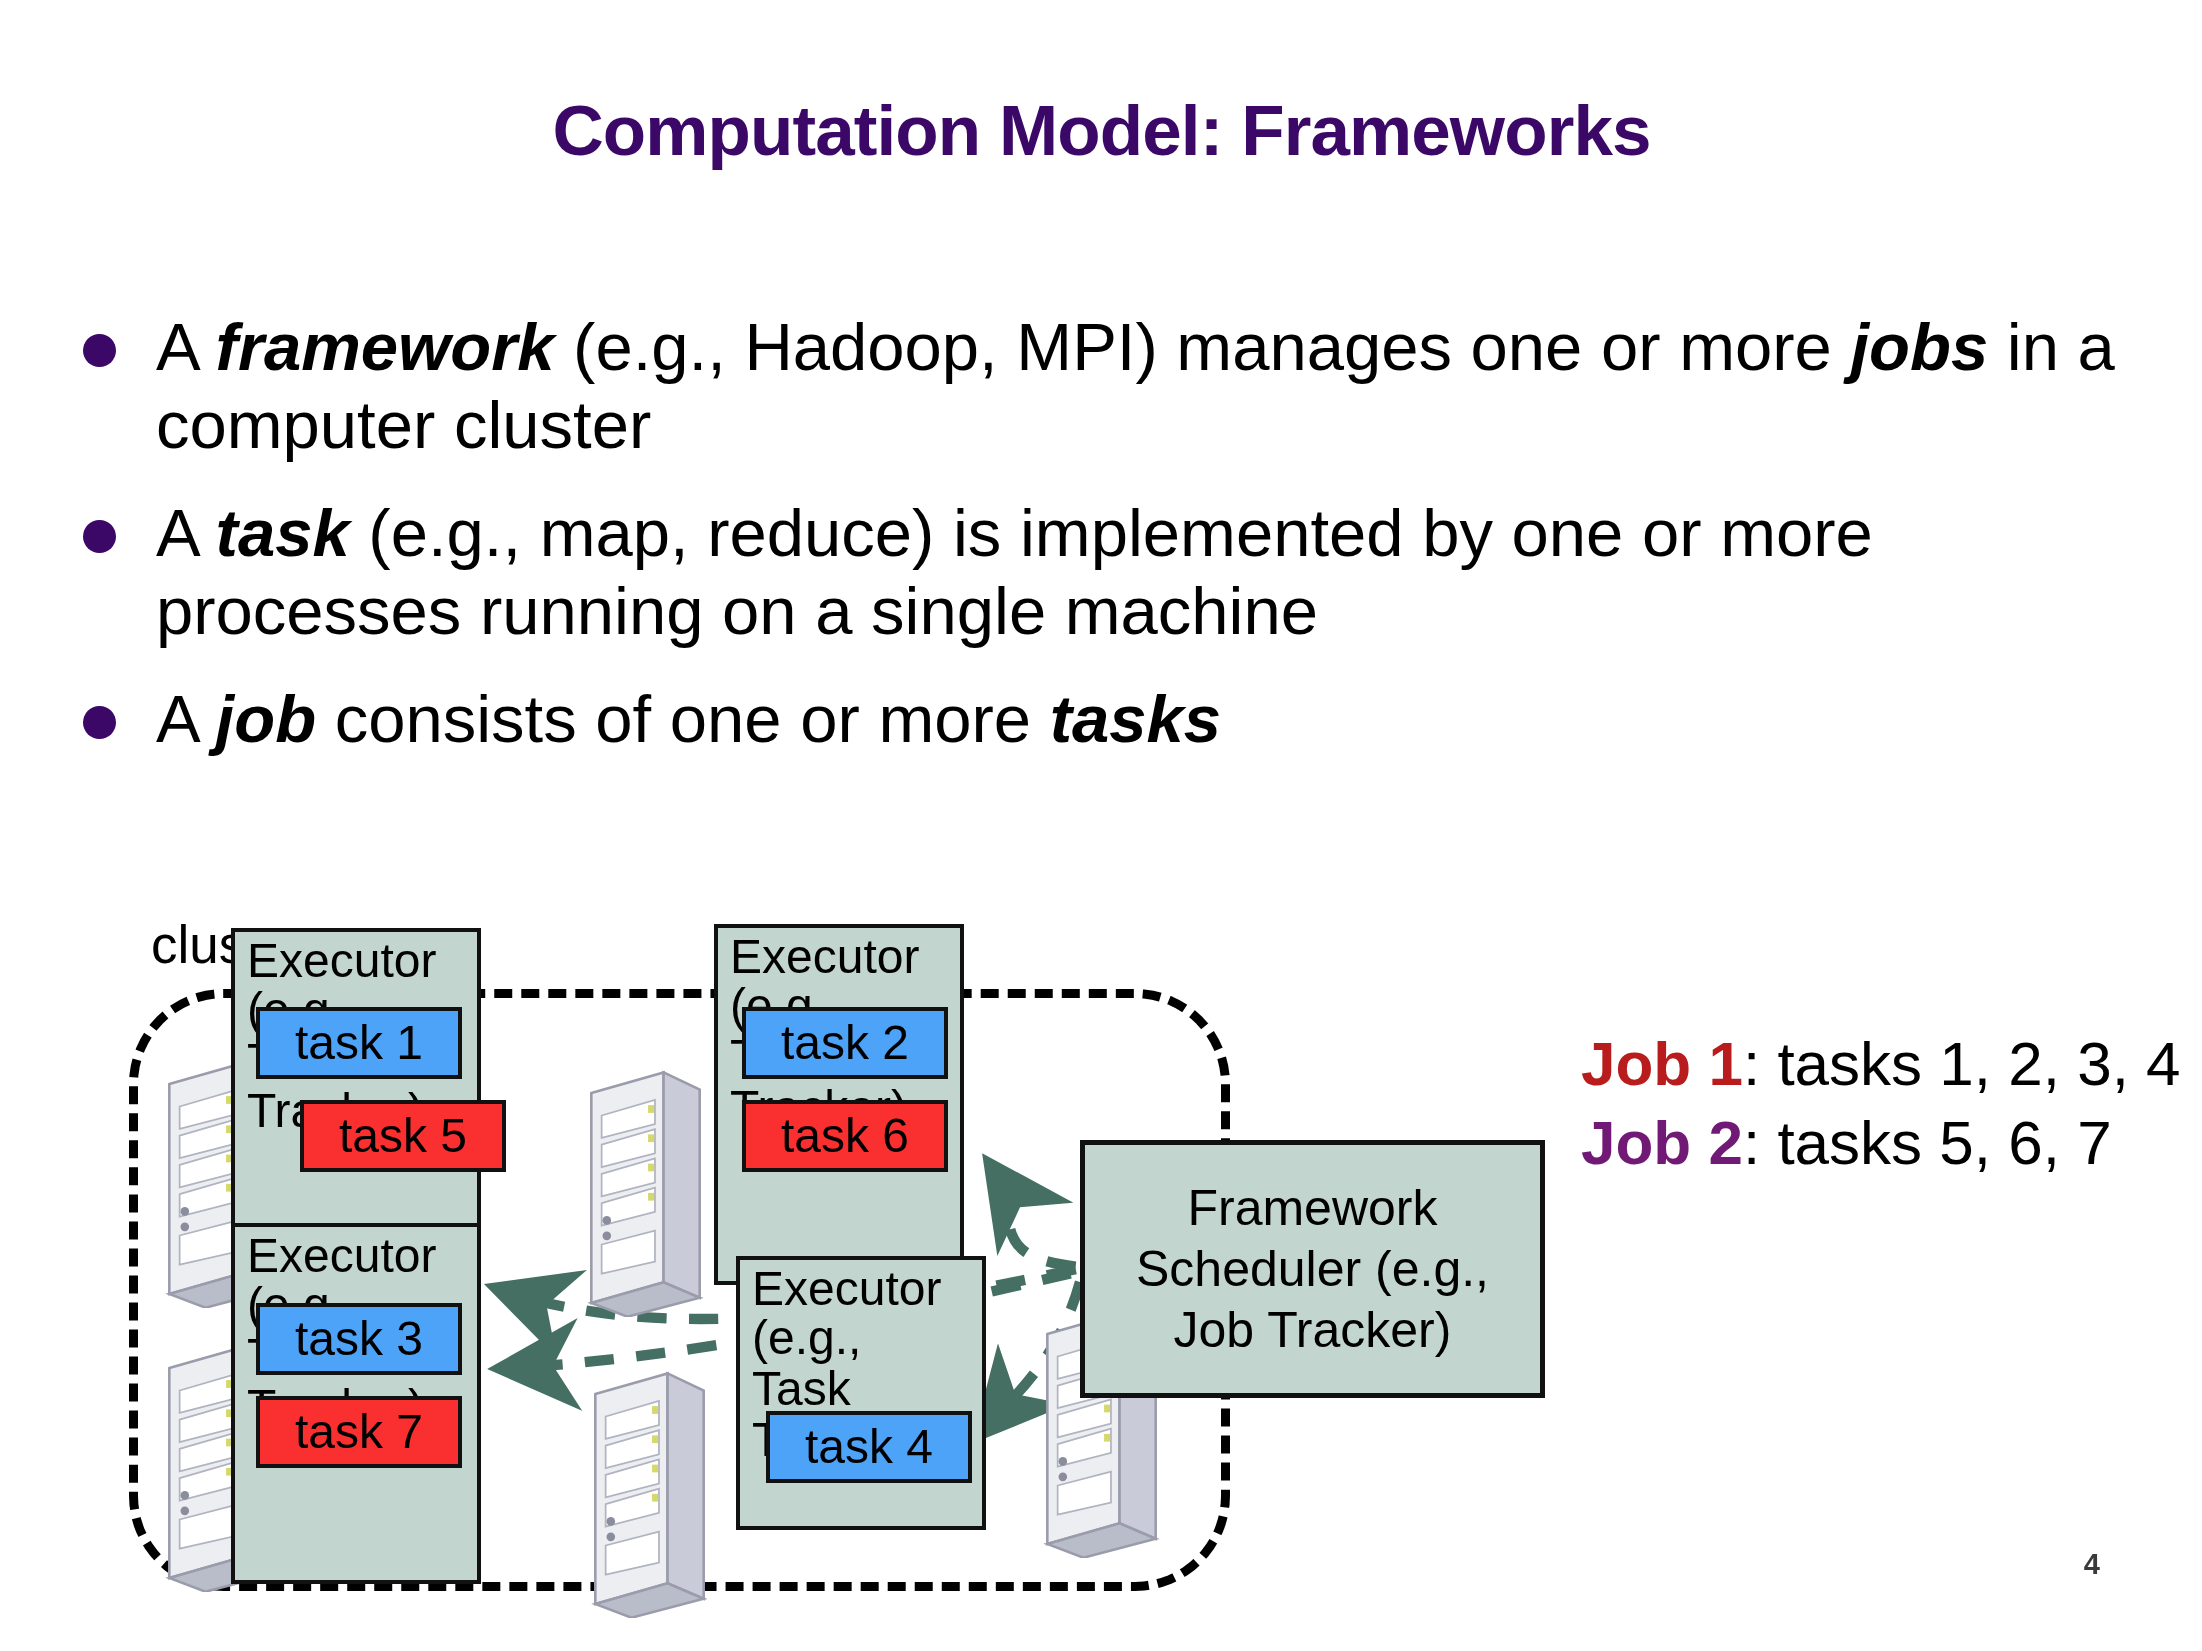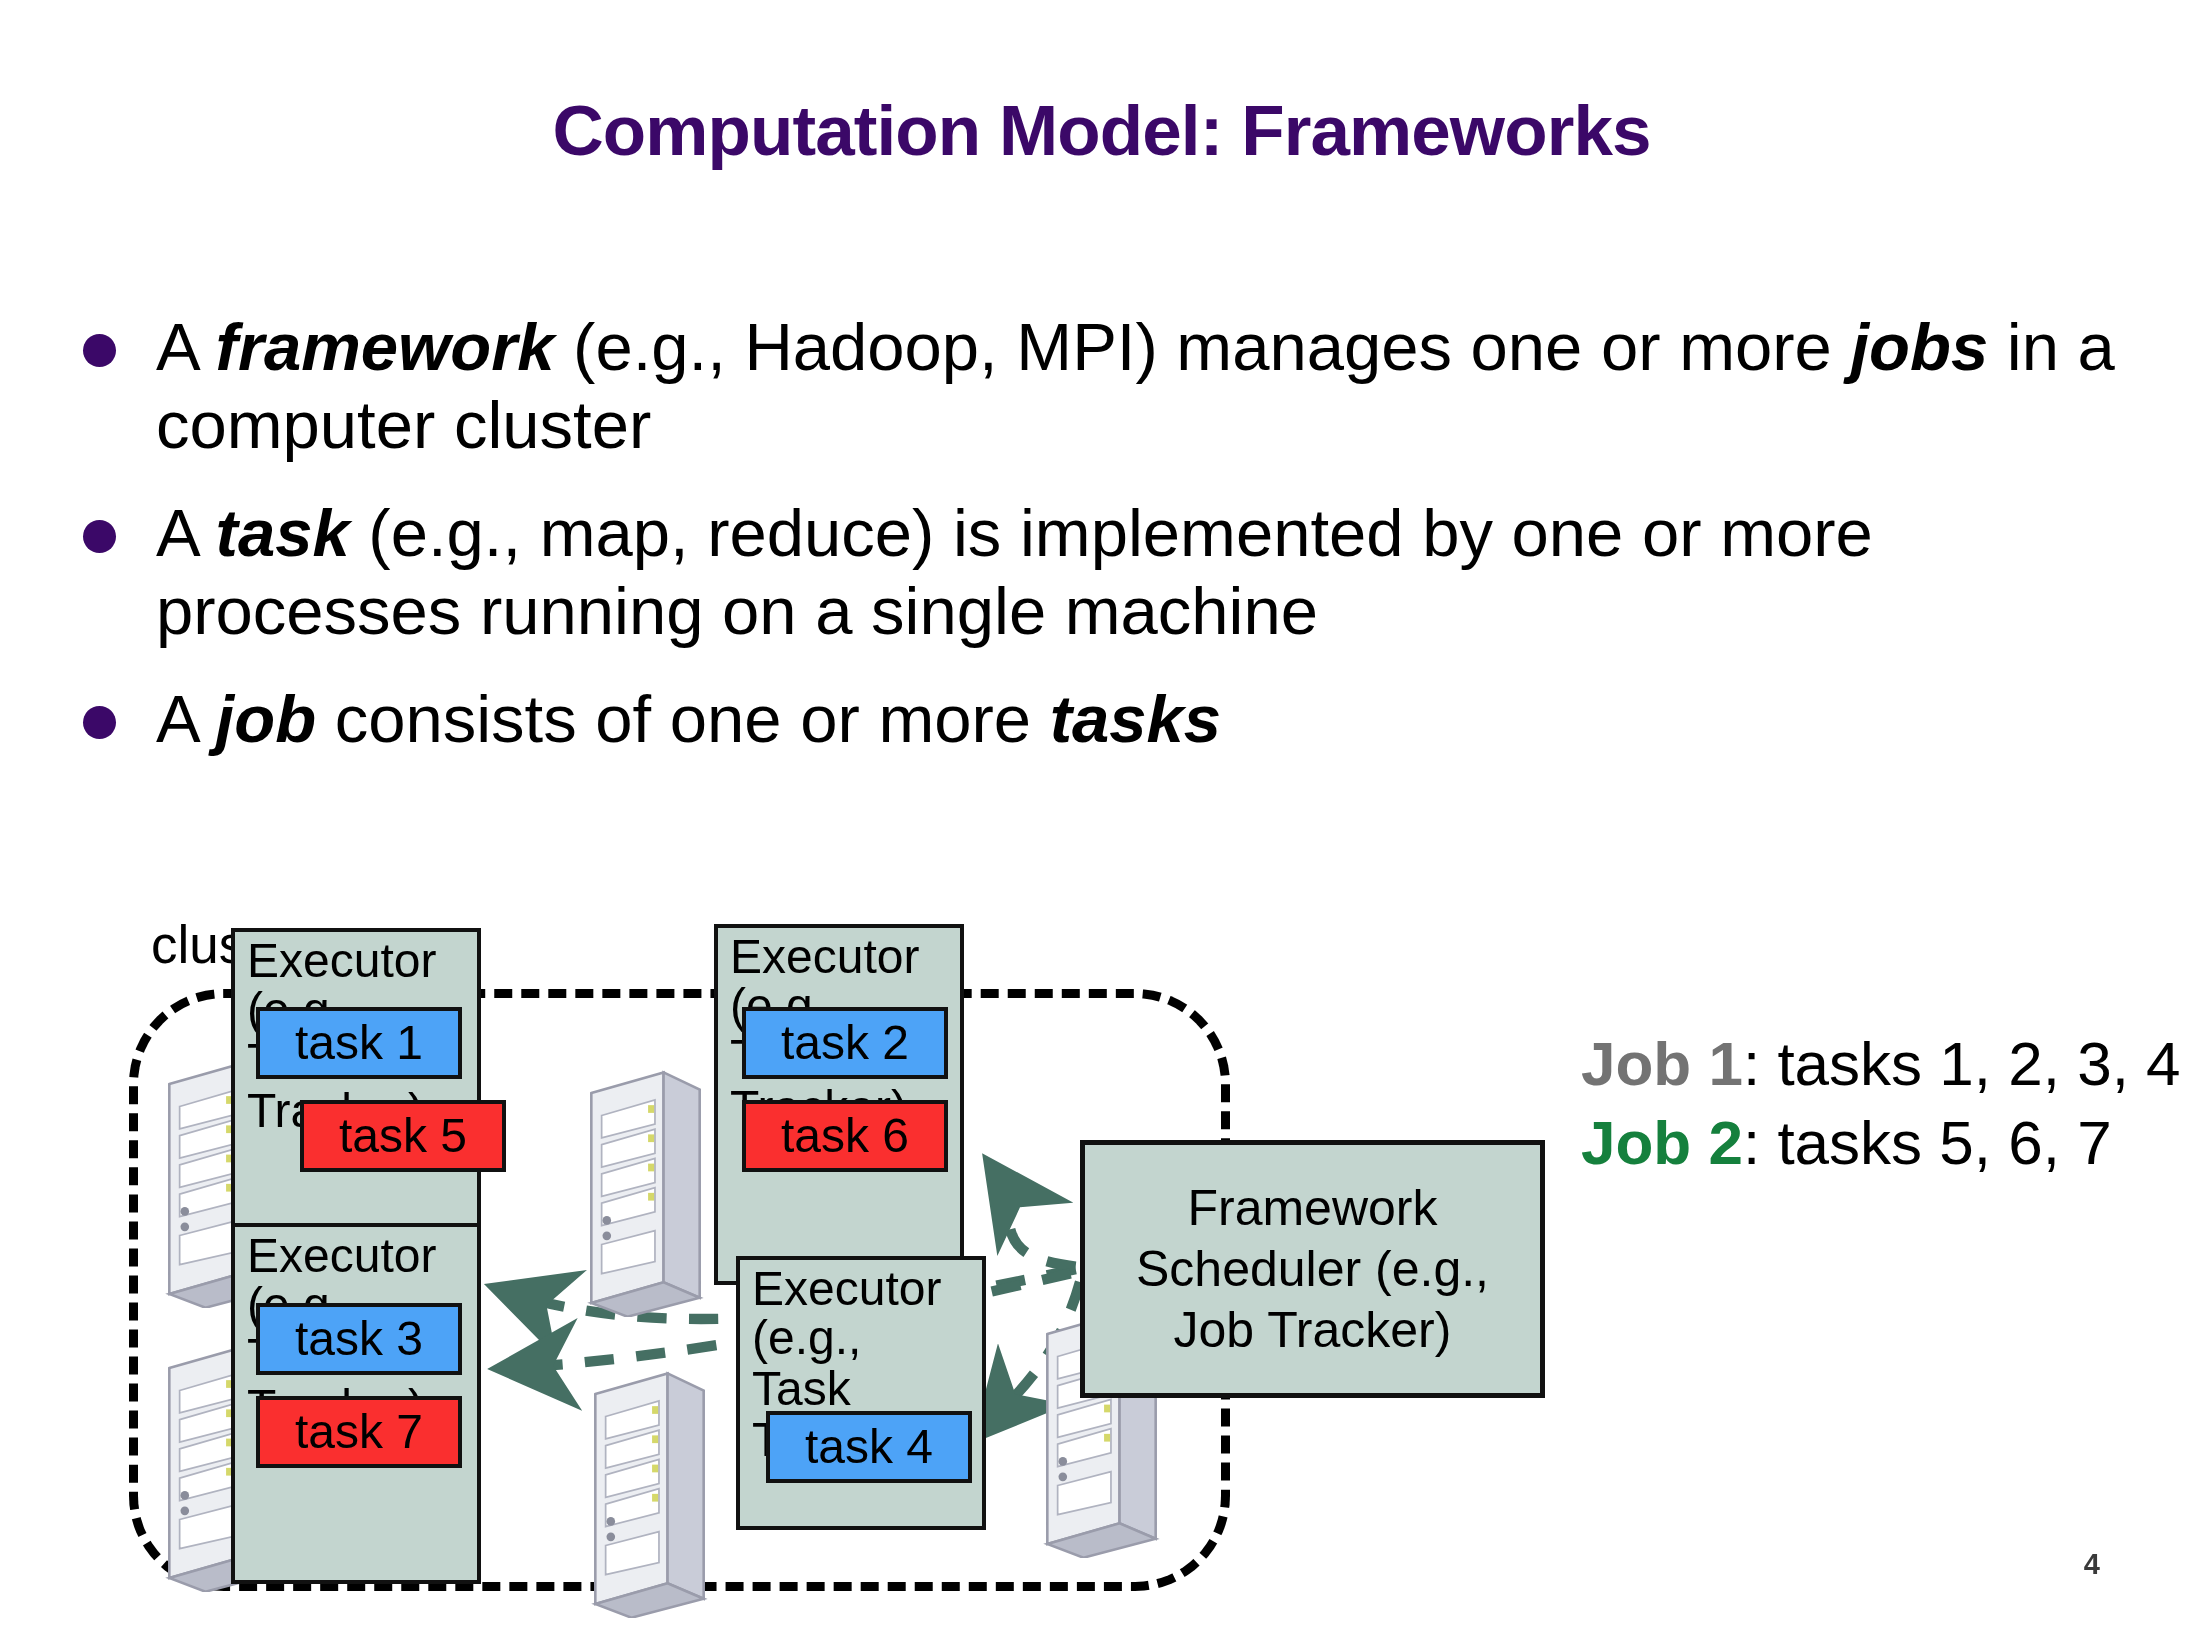--- a/index.html
+++ b/index.html
@@ -178,22 +178,22 @@
     top: 1024px;
     z-index: 12;
   }
   .job-line {
     font-size: 62px;
     line-height: 1.28;
     color: #000000;
     white-space: nowrap;
   }
   .job-line .job-name { font-weight: bold; }
-  .job-line.job1 .job-name { color: #737373; }
-  .job-line.job2 .job-name { color: #15803d; }
+  .job-line.job1 .job-name { color: #b91c1c; }
+  .job-line.job2 .job-name { color: #701a75; }
 
   
   #page-number {
     position: absolute;
     right: 103px;
     bottom: 71px;
     font-size: 29px;
     color: #3a3a3a;
     font-weight: bold;
   }

